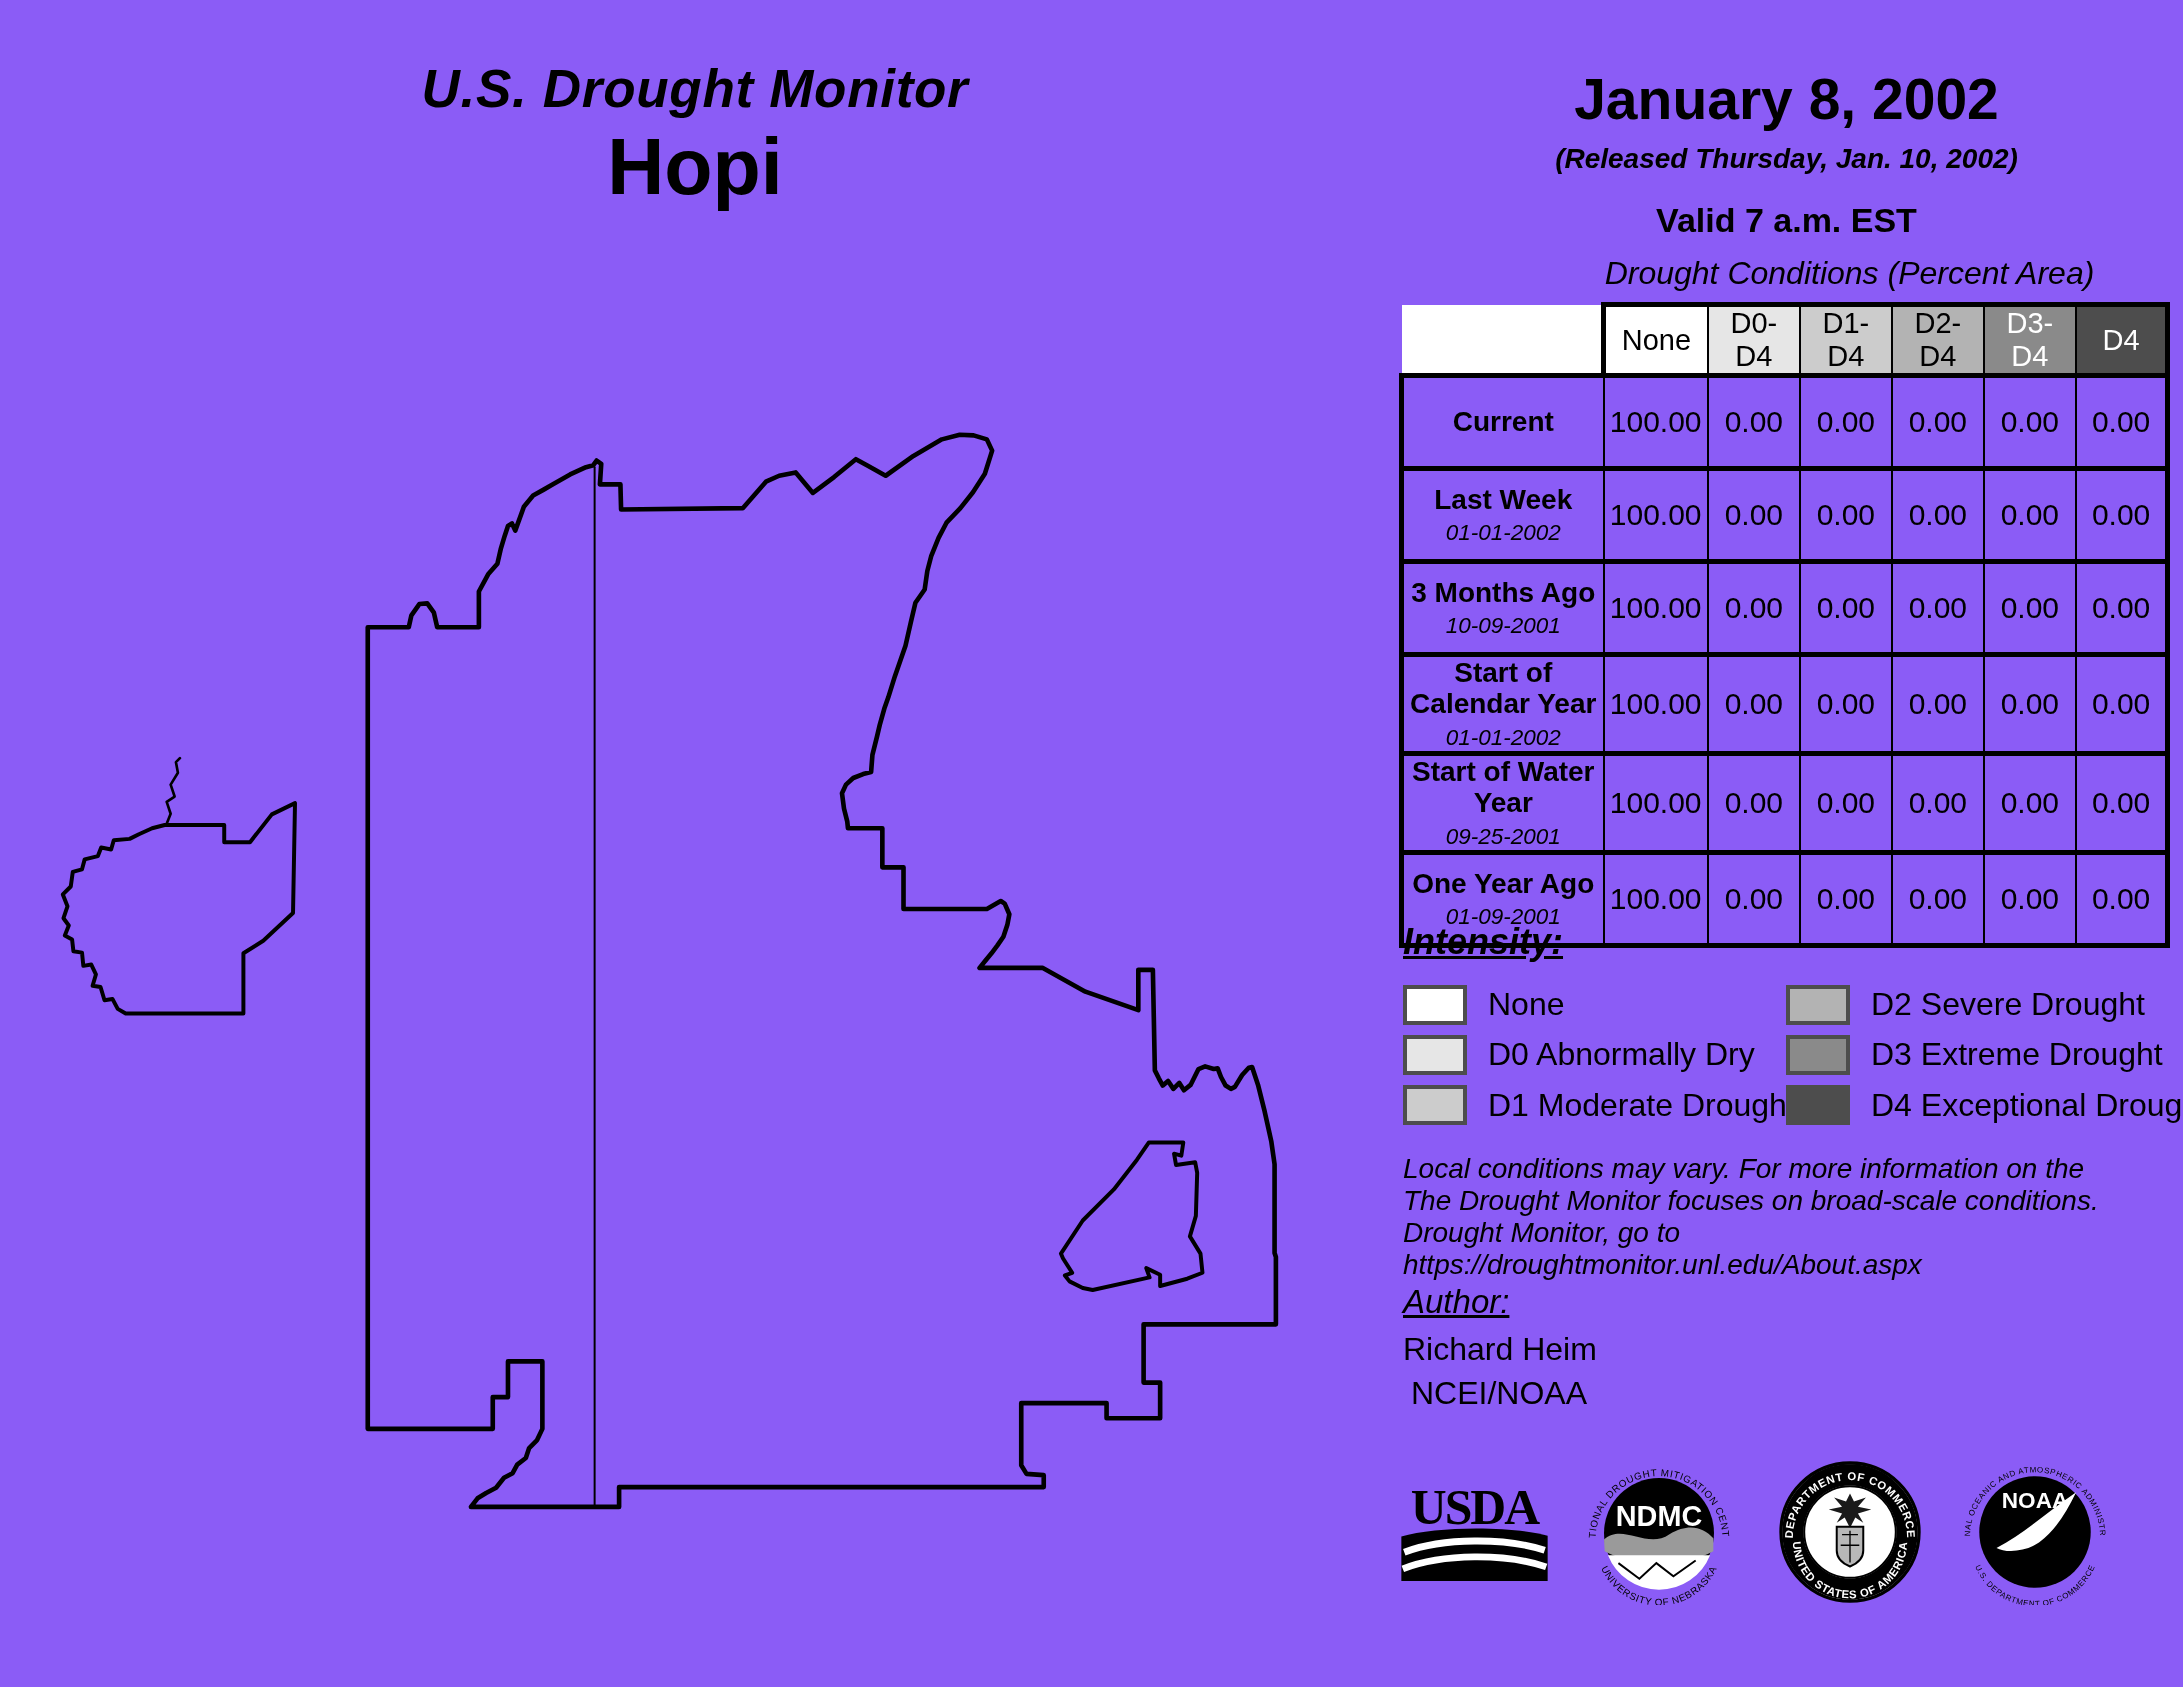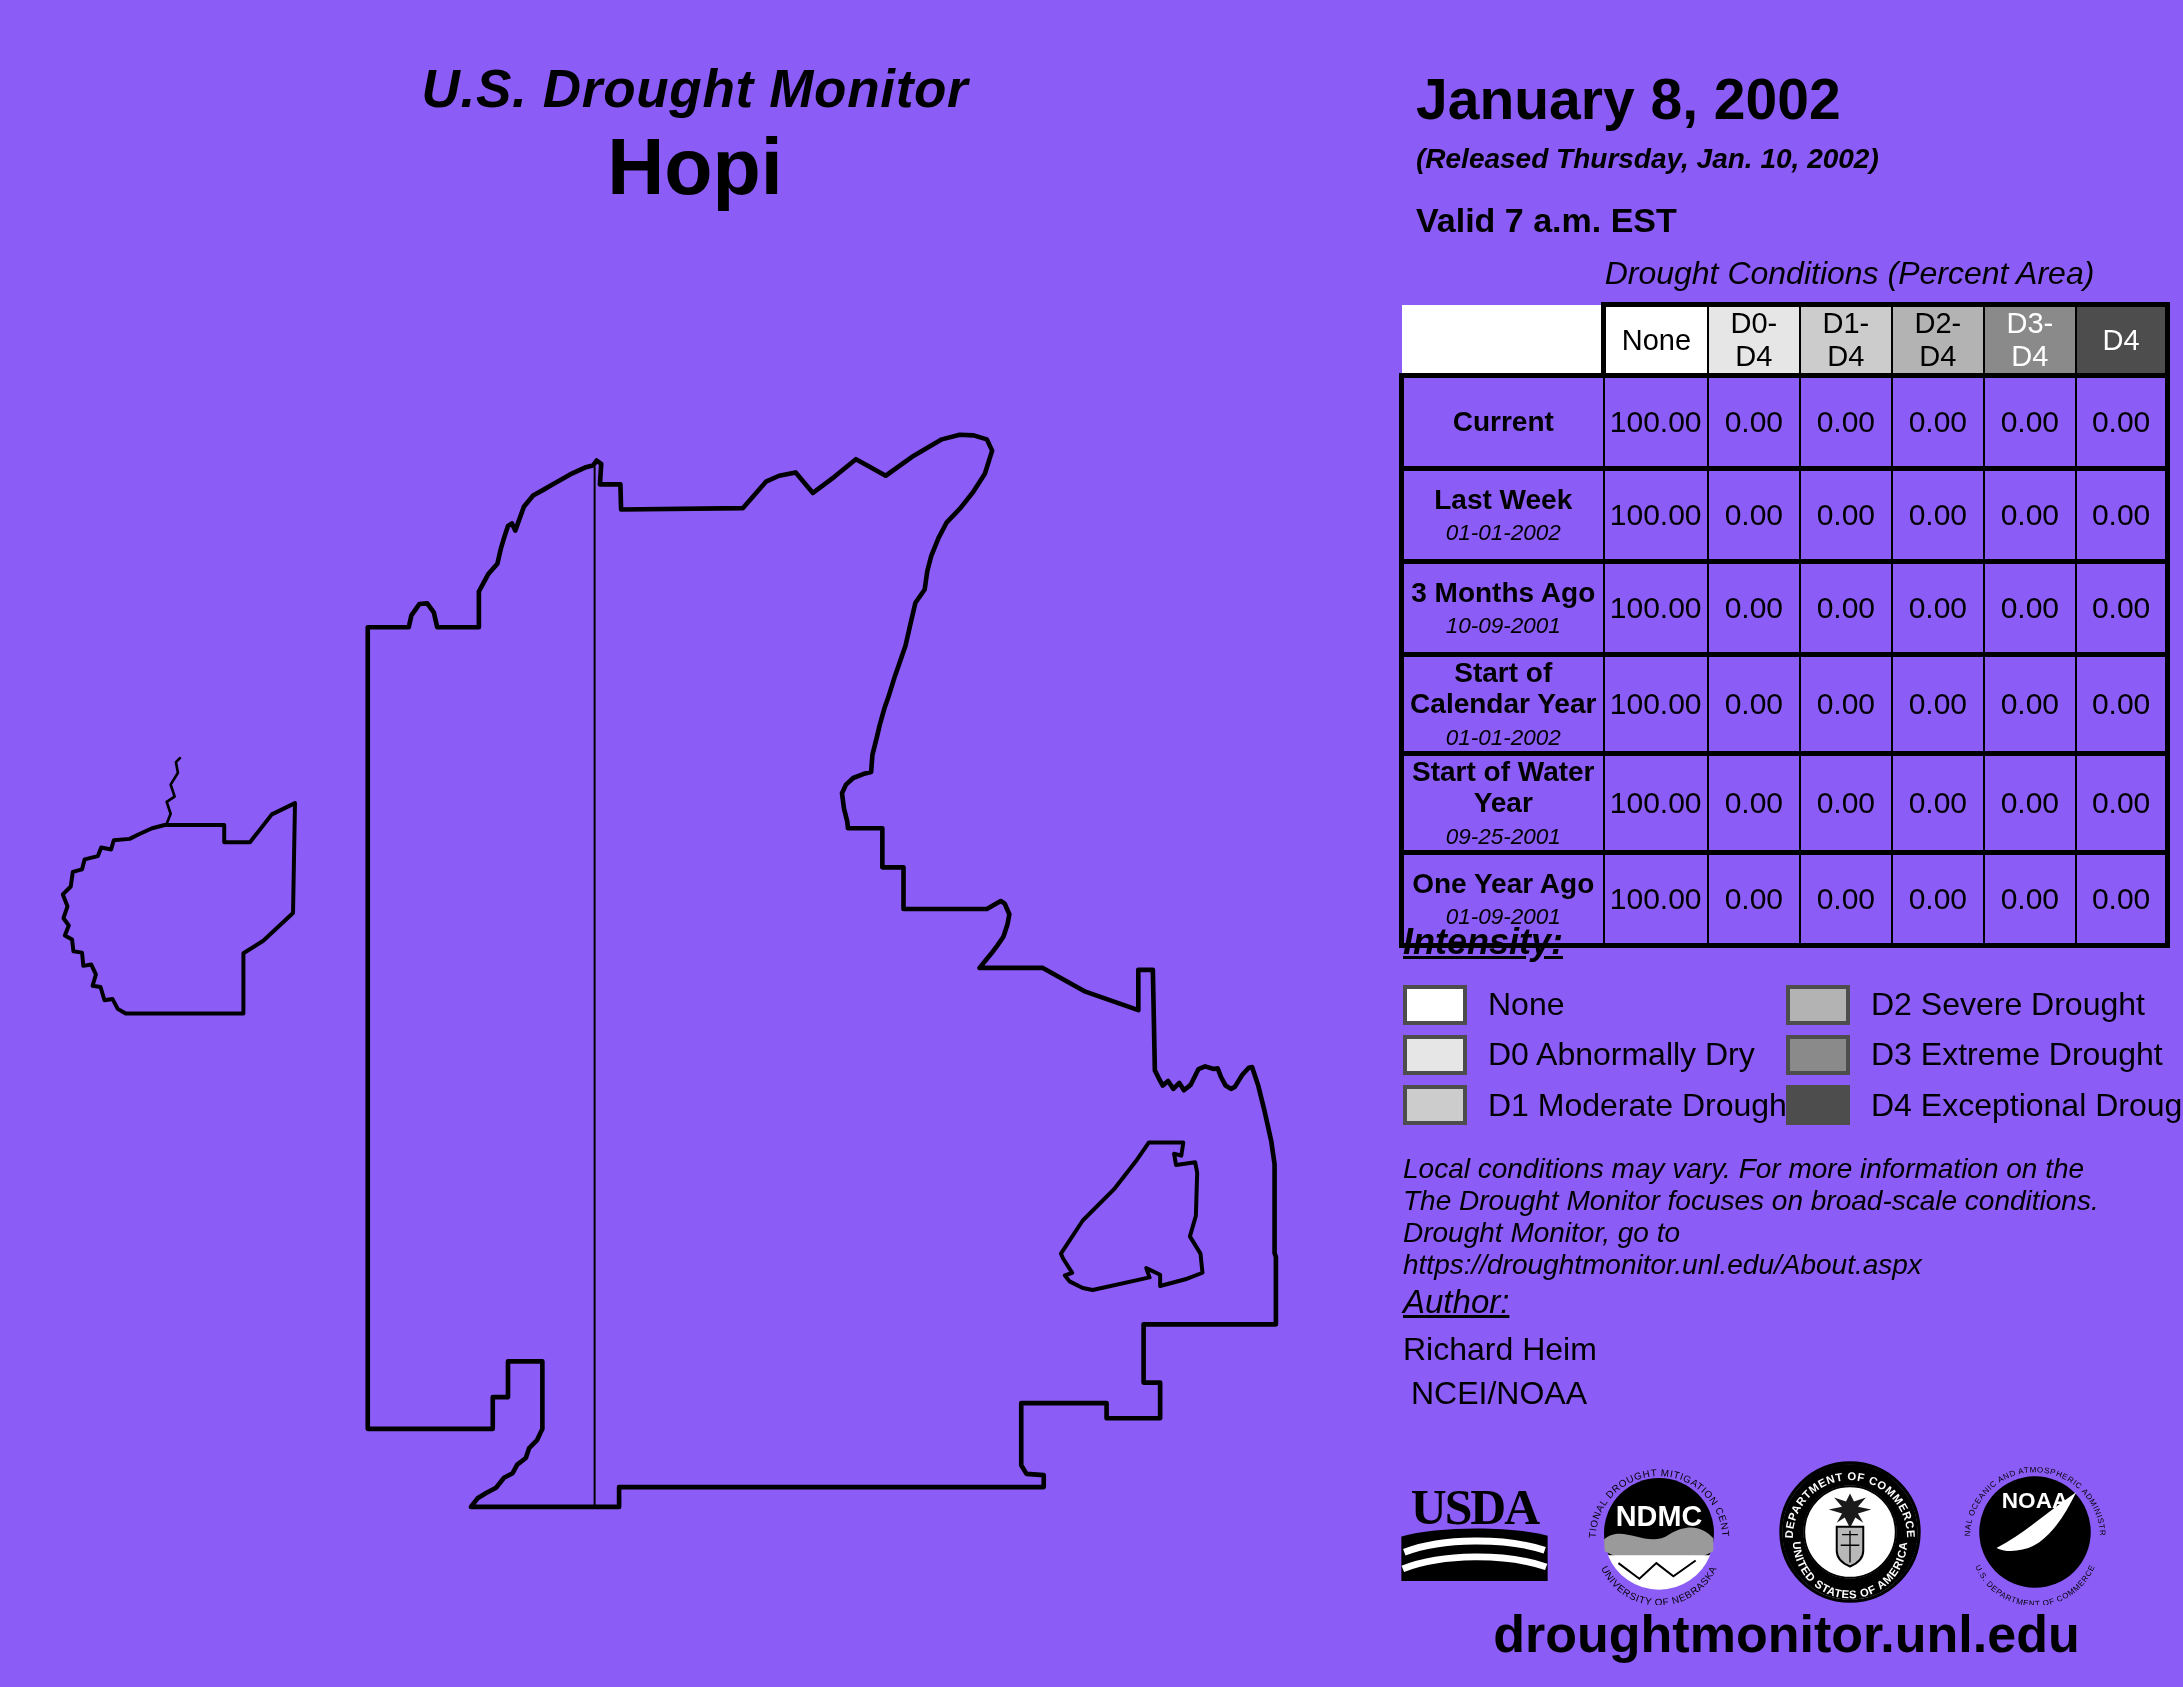--- a/index.html
+++ b/index.html
@@ -10,21 +10,21 @@
   .map-svg path{fill:none;stroke:#000;stroke-linejoin:round;stroke-linecap:round;}
   .p-main{stroke-width:7px;}
   .p-west{stroke-width:6px;}
   .p-tail{stroke-width:4px;}
   .p-inhold{stroke-width:6px;}
   .p-meridian{stroke-width:3px;}
   
   .title-block{position:absolute;left:232px;top:58px;width:926px;text-align:center;}
   .title-line1{font-size:53px;font-weight:bold;font-style:italic;letter-spacing:0.7px;}
   .title-line2{font-size:79px;font-weight:bold;margin-top:2px;}
-  .date-block{position:absolute;left:1416px;top:66px;width:741px;text-align:left;}
+  .date-block{position:absolute;left:1416px;top:66px;width:741px;text-align:center;}
   .date-main{font-size:57px;font-weight:bold;}
   .date-released{font-size:28px;font-weight:bold;font-style:italic;margin-top:10.6px;}
   .date-valid{font-size:34px;font-weight:bold;margin-top:26px;}
   .table-title{position:absolute;left:1542px;top:255px;width:615px;text-align:center;
                font-size:32px;font-style:italic;}
   
   .dm-table{position:absolute;left:1399px;top:302px;border-collapse:collapse;table-layout:fixed;}
   .dm-table td{border:2.6px solid #000;border-top-width:5.3px;border-bottom-width:5.3px;
                text-align:center;vertical-align:middle;padding:0 5.3px;}
   .dm-table tr{height:93px;}
@@ -281,16 +281,15 @@
     <path d="M-58,24 C-18,4 18,-30 62,-60 C46,-28 32,-4 6,16 C-14,30 -44,32 -58,24 Z" fill="#fff"></path>
     <text y="-36" text-anchor="middle" font-size="34" font-weight="bold" fill="#fff">NOAA</text>
     <text class="ring-text" font-size="12" fill="#000">
       <textPath href="#noaa-top" startOffset="50%" text-anchor="middle">NATIONAL OCEANIC AND ATMOSPHERIC ADMINISTRATION</textPath>
     </text>
     <text class="ring-text" font-size="12" fill="#000">
       <textPath href="#noaa-bot" startOffset="50%" text-anchor="middle">U.S. DEPARTMENT OF COMMERCE</textPath>
     </text>
   </svg>
 
-  <div class="site-url">droughtmonitor.unl.edu</div>
 
 </div>
 
 
 </body></html>

